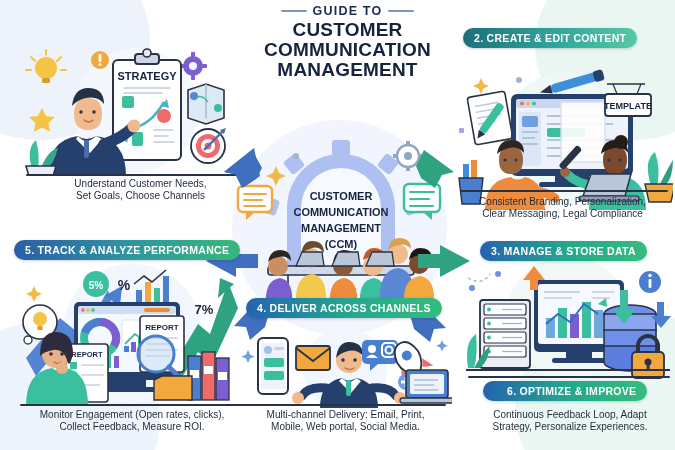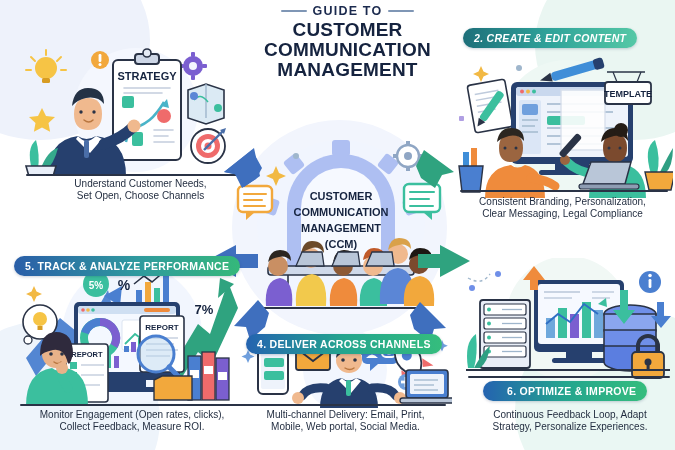--- a/index.html
+++ b/index.html
@@ -19,43 +19,43 @@
   .guide-row{display:flex;align-items:center;justify-content:center;gap:6px;margin-bottom:2px;}
   .guide-rule{height:2px;width:26px;background:#7f96b5;border-radius:2px;}
   .guide-to{font-size:12.5px;font-weight:bold;letter-spacing:1.2px;color:#1b2a4e;}
   .title-main{font-size:19px;line-height:20px;font-weight:bold;letter-spacing:0.2px;color:#15233f;}
 
   
   .badge{position:absolute;z-index:28;color:#fff;font-weight:bold;white-space:nowrap;
     border-radius:20px;padding:4px 11px;font-size:10.5px;letter-spacing:0.3px;
     box-shadow:0 1px 3px rgba(20,40,80,.22);}
   .bg-blue{background:linear-gradient(90deg,#17325e 0%,#2f6fc4 55%,#3f93d8 100%);}
-  .bg-teal{background:linear-gradient(90deg,#1e6f7a 0%,#2fa39a 50%,#55c8a6 100%);font-style:italic;}
+  .bg-teal{background:linear-gradient(90deg,#1e6f7a 0%,#2fa39a 50%,#55c8a6 100%);}
   .bg-bluegreen{background:linear-gradient(90deg,#2a5ea8 0%,#2f9a9e 55%,#35b87a 100%);}
   .bg-green{background:linear-gradient(90deg,#2463b0 0%,#24a58e 50%,#35bd7d 100%);}
 
   .badge1{left:58px;top:26px;}
   .badge2{left:463px;top:28px;}
-  .badge5{left:14px;top:256px;}
+  .badge5{left:14px;top:240px;}
   .badge3{left:480px;top:241px;}
-  .badge4{left:246px;top:334px;}
+  .badge4{left:246px;top:298px;}
   .badge6{left:483px;top:381px;padding-left:24px;}
 
   
   .cap{position:absolute;z-index:28;text-align:center;font-size:10px;line-height:12px;color:#1f2a3d;}
   .cap1{left:38px;top:178px;width:205px;}
   .cap2{left:455px;top:196px;width:215px;}
   .cap5{left:18px;top:409px;width:228px;}
   .cap4{left:243px;top:409px;width:205px;}
   .cap6{left:470px;top:409px;width:200px;}
 
   
   .panel{position:absolute;z-index:10;}
   .p1{left:18px;top:44px;width:232px;height:132px;}
-  .p2{left:455px;top:50px;width:218px;height:154px;}
+  .p2{left:455px;top:62px;width:218px;height:154px;}
   .p5{left:12px;top:262px;width:238px;height:144px;}
   .p3{left:462px;top:258px;width:212px;height:122px;}
   .p4{left:238px;top:330px;width:214px;height:78px;}
   .hub{left:232px;top:138px;width:218px;height:178px;z-index:14;}
 
   .panel svg,.hub svg{display:block;width:100%;height:100%;}
   .baseline{position:absolute;height:2px;background:#2a3346;border-radius:2px;z-index:12;}
   .bl1{left:26px;top:174px;width:218px;}
   .bl2{left:460px;top:190px;width:208px;}
   .bl5{left:20px;top:404px;width:228px;}
@@ -662,26 +662,27 @@
         <rect x="162" y="68" width="54" height="5" rx="2.5" fill="#b9c6d8" stroke="#2a3346" stroke-width="1.3"></rect>
       </g>
       <path d="M10 20 l2 4.5 4.5 2 -4.5 2 -2 4.5 -2-4.5 -4.5-2 4.5-2z" fill="#6f9fdd"></path>
       <path d="M204 10 l1.8 4 4 1.8 -4 1.8 -1.8 4 -1.8-4 -4-1.8 4-1.8z" fill="#6f9fdd"></path>
     </svg>
   </div>
   <div class="baseline bl4"></div>
 
   <div class="badge bg-teal badge2">2. CREATE &amp; EDIT CONTENT</div>
   <div class="badge bg-bluegreen badge5">5. TRACK &amp; ANALYZE PERFORMANCE</div>
+  <div class="badge bg-green badge3">3. MANAGE &amp; STORE DATA</div>
   <div class="badge bg-green badge4">4. DELIVER ACROSS CHANNELS</div>
   <div class="badge bg-green badge6">6. OPTIMIZE &amp; IMPROVE</div>
 
   <div class="cap cap1">
     <div>Understand Customer Needs,</div>
-    <div>Set Open, Choose Channels</div>
+    <div>Set Goals, Choose Channels</div>
   </div>
   <div class="cap cap2">
     <div>Consistent Branding, Personalization,</div>
     <div>Clear Messaging, Legal Compliance</div>
   </div>
   <div class="cap cap5">
     <div>Monitor Engagement (Open rates, clicks),</div>
     <div>Collect Feedback, Measure ROI.</div>
   </div>
   <div class="cap cap4">

